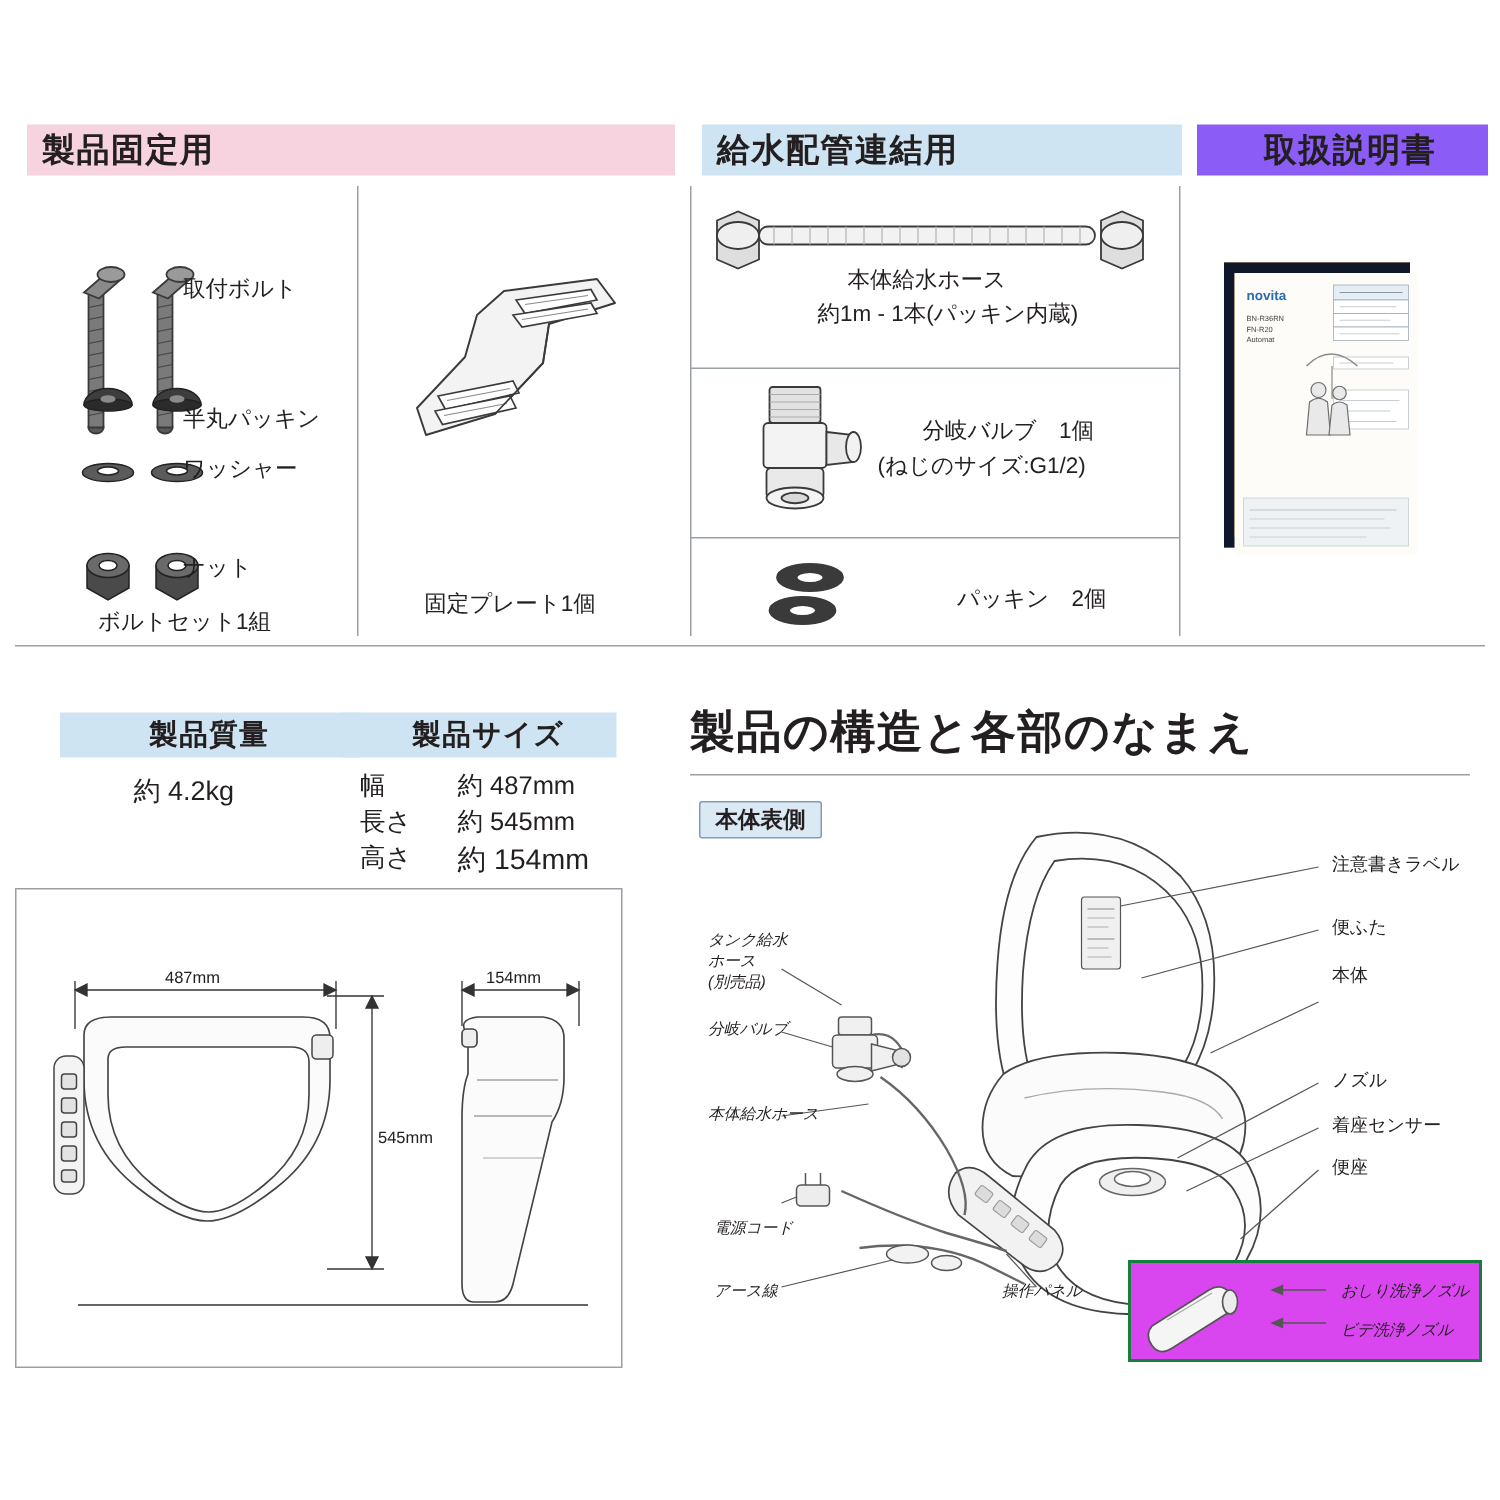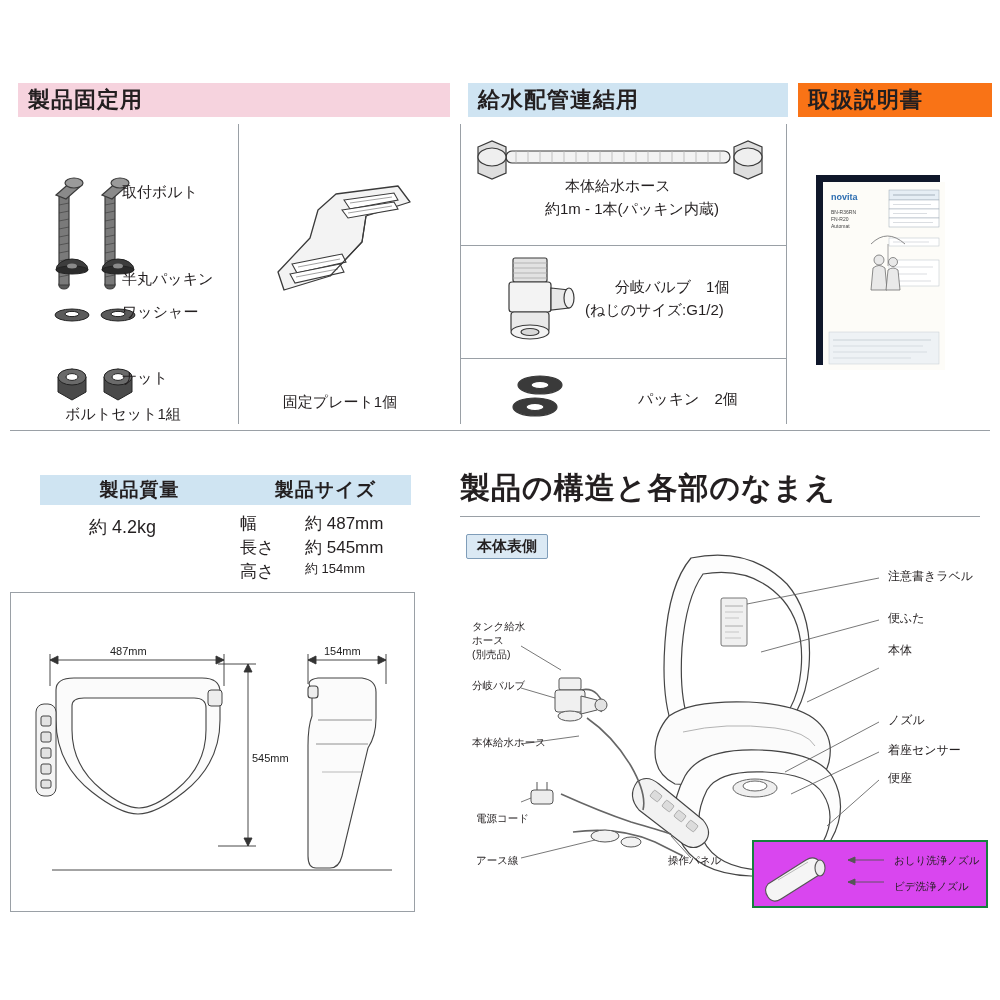--- a/index.html
+++ b/index.html
@@ -32,25 +32,25 @@
     display: flex;
     align-items: center;
     padding-left: 10px;
     box-sizing: border-box;
     font-size: 22px;
     font-weight: bold;
     letter-spacing: 1px;
   }
   .band-pink { background: #f6d3de; }
   .band-blue { background: #cfe4f2; }
-  .band-cream { background: #f97316; }
+  .band-cream { background: #8b5cf6; justify-content: center; }
 
   .label { position: absolute; font-size: 15px; color: #231f20; }
   .label-sm { position: absolute; font-size: 12px; color: #231f20; }
-  .label-xs { position: absolute; font-size: 10.5px; color: #231f20; }
+  .label-xs { position: absolute; font-size: 10.5px; color: #231f20; font-style: italic; }
 
   .title-big {
     position: absolute;
     font-size: 30px;
     font-weight: bold;
     letter-spacing: 1px;
   }
   .subhead {
     position: absolute;
     background: #dbe9f4;
@@ -305,21 +305,21 @@
   <div class="label center" style="left:40px; top:515px; width:165px; font-size:18px;">約 4.2kg</div>
 
   <div class="band band-blue center" style="left:228px; top:475px; width:183px; height:30px; font-size:19px; justify-content:center; padding-left:12px;">
     <span>製品サイズ</span>
   </div>
   <div class="label" style="left:240px; top:512px; font-size:17px;">幅</div>
   <div class="label" style="left:305px; top:512px; font-size:17px;">約 487mm</div>
   <div class="label" style="left:240px; top:536px; font-size:17px;">長さ</div>
   <div class="label" style="left:305px; top:536px; font-size:17px;">約 545mm</div>
   <div class="label" style="left:240px; top:560px; font-size:17px;">高さ</div>
-  <div class="label" style="left:305px; top:560px; font-size:13px;">約 154mm</div>
+  <div class="label" style="left:305px; top:560px; font-size:19px;">約 154mm</div>
 
   <div class="dimbox" style="left:10px; top:592px; width:405px; height:320px;"></div>
 
   <svg class="abs" style="left:12px; top:594px;" width="401" height="316" viewBox="0 0 401 316">
 
     <g stroke="#333" stroke-width="0.9" fill="none">
       <line x1="38" y1="66" x2="212" y2="66"></line>
       <path d="M38 66 l8 -4 l0 8 z" fill="#333"></path>
       <path d="M212 66 l-8 -4 l0 8 z" fill="#333"></path>
       <line x1="38" y1="60" x2="38" y2="92" stroke-dasharray="0"></line>

